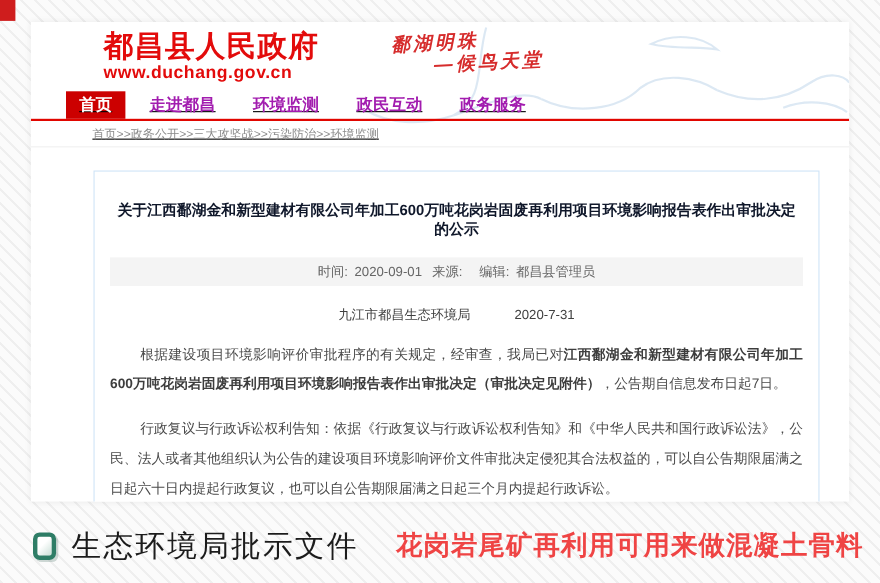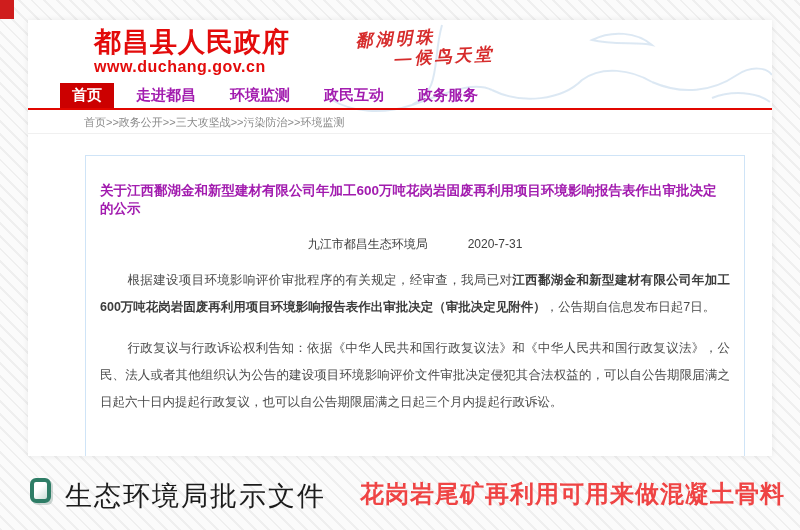--- a/index.html
+++ b/index.html
@@ -17,20 +17,21 @@
     position: absolute; left: 0; top: 0;
     width: 14px; height: 19px; background: #cf1d1d;
   }
   
   .page {
     position: absolute; left: 28px; top: 20px;
     width: 744px; height: 436px;
     background: #ffffff;
     box-shadow: 0 0 6px rgba(0,0,0,0.08);
     overflow: hidden;
+    text-decoration: underline;
   }
   
   .site-header { position: relative; height: 64px; background: #fff; }
   .crane-sketch { position: absolute; right: 0; top: 0; width: 480px; height: 100px; opacity: .85; }
   .brand { position: absolute; left: 66px; top: 8px; }
   .site-name {
     color: #e30b0b; font-size: 27px; font-weight: bold; letter-spacing: 1px;
     line-height: 1.1;
   }
   .site-url { color: #e30b0b; font-size: 16px; font-weight: bold; letter-spacing: .5px; }
@@ -72,40 +73,40 @@
     border-bottom: 1px solid #f0f0f0;
   }
   
   .article {
     position: absolute; left: 57px; top: 135px;
     width: 660px; height: 320px;
     border: 1px solid #cfe4f7; background: #fff;
     padding: 0 14px;
   }
   .article-title {
-    margin-top: 26px; 
-    color: #a21caf; font-size: 13.5px; font-weight: bold;
+    margin-top: 26px; text-align: center;
+    color: #0f172a; font-size: 13.5px; font-weight: bold;
   }
   .article-meta {
     margin-top: 16px; height: 26px; line-height: 26px;
     background: #f4f4f4; text-align: center;
     font-size: 12px; color: #666;
   }
   .article-meta span { margin: 0 3px; }
   .agency-line { margin-top: 18px; text-align: center; font-size: 12px; color: #404040; }
   .agency-line .gap { display: inline-block; width: 40px; }
   .body-para {
     margin-top: 14px; font-size: 12.5px; color: #4a4a4a;
     line-height: 27px; text-indent: 2.2em; text-align: justify;
   }
   .body-para b { color: #3d3d3d; }
   
   .caption {
     position: absolute; left: 30px; top: 478px; right: 10px;
-    display: flex; 
+    display: flex; align-items: center;
   }
   .doc-icon {
     width: 21px; height: 25px; border: 4px solid #2e7d66; border-radius: 6px;
     background: linear-gradient(135deg, #ffffff 40%, #c9ded6);
     box-shadow: 2px 2px 0 rgba(120,150,140,.35);
     flex: 0 0 auto;
   }
   .caption-label {
     margin-left: 14px; font-size: 27px; color: #1c1c1c;
     letter-spacing: 2px; font-weight: 500; white-space: nowrap;
@@ -148,27 +149,32 @@
     <div class="nav-item">走进都昌</div>
     <div class="nav-item">环境监测</div>
     <div class="nav-item">政民互动</div>
     <div class="nav-item">政务服务</div>
   </div>
 
   <div class="breadcrumb">首页&gt;&gt;政务公开&gt;&gt;三大攻坚战&gt;&gt;污染防治&gt;&gt;环境监测</div>
 
   <div class="article">
     <div class="article-title">关于江西鄱湖金和新型建材有限公司年加工600万吨花岗岩固废再利用项目环境影响报告表作出审批决定的公示</div>
+    <div class="article-meta">
+      <span>时间:</span><span>2020-09-01</span>
+      <span>来源:</span><span></span>
+      <span>编辑:</span><span>都昌县管理员</span>
+    </div>
     <div class="agency-line">
       <span>九江市都昌生态环境局</span><span class="gap"></span><span>2020-7-31</span>
     </div>
     <div class="body-para">
       <span>根据建设项目环境影响评价审批程序的有关规定，经审查，我局已对</span><b>江西鄱湖金和新型建材有限公司年加工600万吨花岗岩固废再利用项目环境影响报告表作出审批决定（审批决定见附件）</b><span>，公告期自信息发布日起7日。</span>
     </div>
-    <div class="body-para">行政复议与行政诉讼权利告知：依据《中华人民共和国行政复议法》和《中华人民共和国行政复议法》，公民、法人或者其他组织认为公告的建设项目环境影响评价文件审批决定侵犯其合法权益的，可以自公告期限届满之日起六十日内提起行政复议，也可以自公告期限届满之日起三个月内提起行政诉讼。</div>
+    <div class="body-para">行政复议与行政诉讼权利告知：依据《行政复议与行政诉讼权利告知》和《中华人民共和国行政诉讼法》，公民、法人或者其他组织认为公告的建设项目环境影响评价文件审批决定侵犯其合法权益的，可以自公告期限届满之日起六十日内提起行政复议，也可以自公告期限届满之日起三个月内提起行政诉讼。</div>
 
   </div>
 
 </div>
 
 <div class="caption">
   <span class="doc-icon"></span>
   <span class="caption-label">生态环境局批示文件</span>
   <span class="caption-highlight">花岗岩尾矿再利用可用来做混凝土骨料</span>
 </div>

